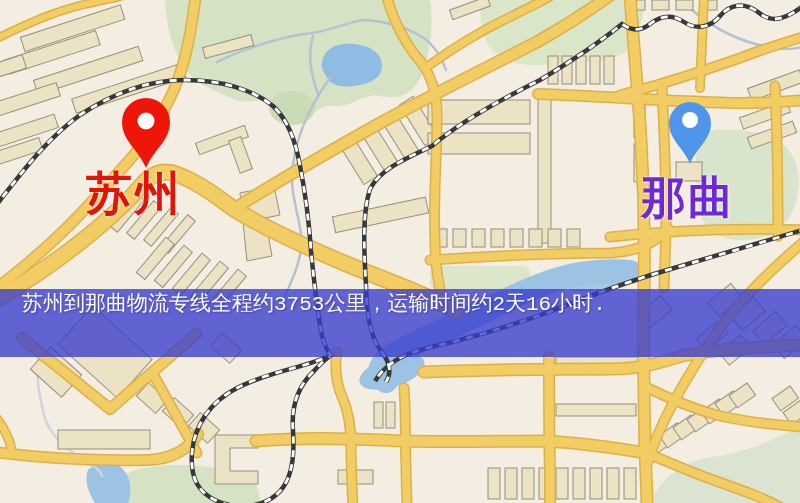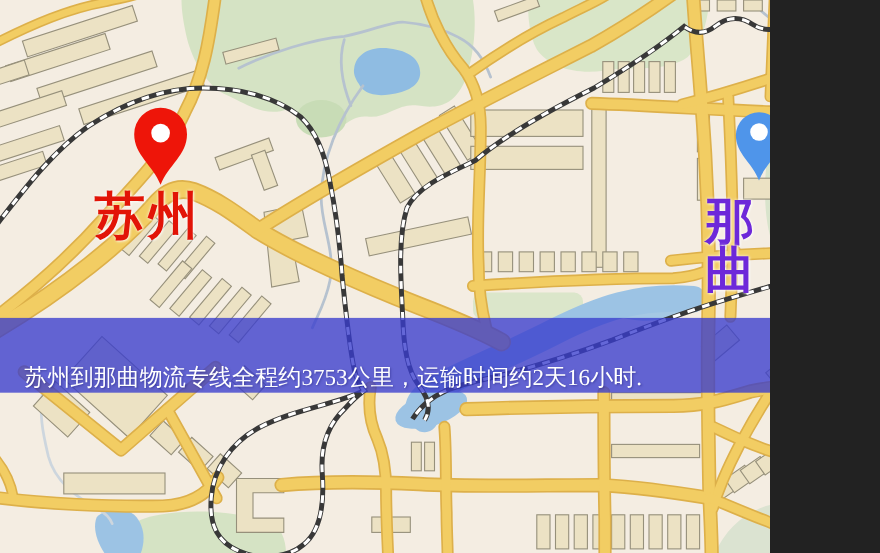--- a/index.html
+++ b/index.html
@@ -1,25 +1,25 @@
 <!DOCTYPE html>
 <html><head>
 <meta charset="utf-8">
 <style>
   html,body{margin:0;padding:0;background:#222;}
-  #stage{position:relative;width:700px;height:503px;overflow:hidden;
-         font-family:Liberation Serif, serif;background:#f4ede2;}
+  #stage{position:relative;width:800px;height:503px;overflow:hidden;
+         font-family:Liberation Mono, monospace;background:#f4ede2;}
   #map-svg{position:absolute;left:0;top:0;z-index:0;}
   .city-label{position:absolute;z-index:1;font-weight:700;line-height:1;
               text-shadow:0 0 3px rgba(255,255,255,.85),1px 1px 2px rgba(255,255,255,.6);
               letter-spacing:2px;user-select:none;}
   #origin-label{left:86px;top:174px;font-size:46px;color:#e21407;}
   #dest-label{left:641px;top:179px;font-size:45px;color:#6d28d9;}
   #banner{position:absolute;left:0;top:289px;width:800px;height:68px;z-index:2;
-          background:rgba(57,60,205,0.78);display:flex;align-items:flex-end;}
+          background:rgba(57,60,205,0.78);display:flex;align-items:flex-start;}
   #banner .txt{color:#ffffff;font-size:21px;padding-left:22px;white-space:nowrap;
                text-shadow:1px 1px 2px rgba(0,0,80,.35);}
 </style>
 </head>
 <body>
 
 <div id="stage">
 
 <svg id="map-svg" width="800" height="503" viewBox="0 0 800 503" xmlns="http://www.w3.org/2000/svg">
 

